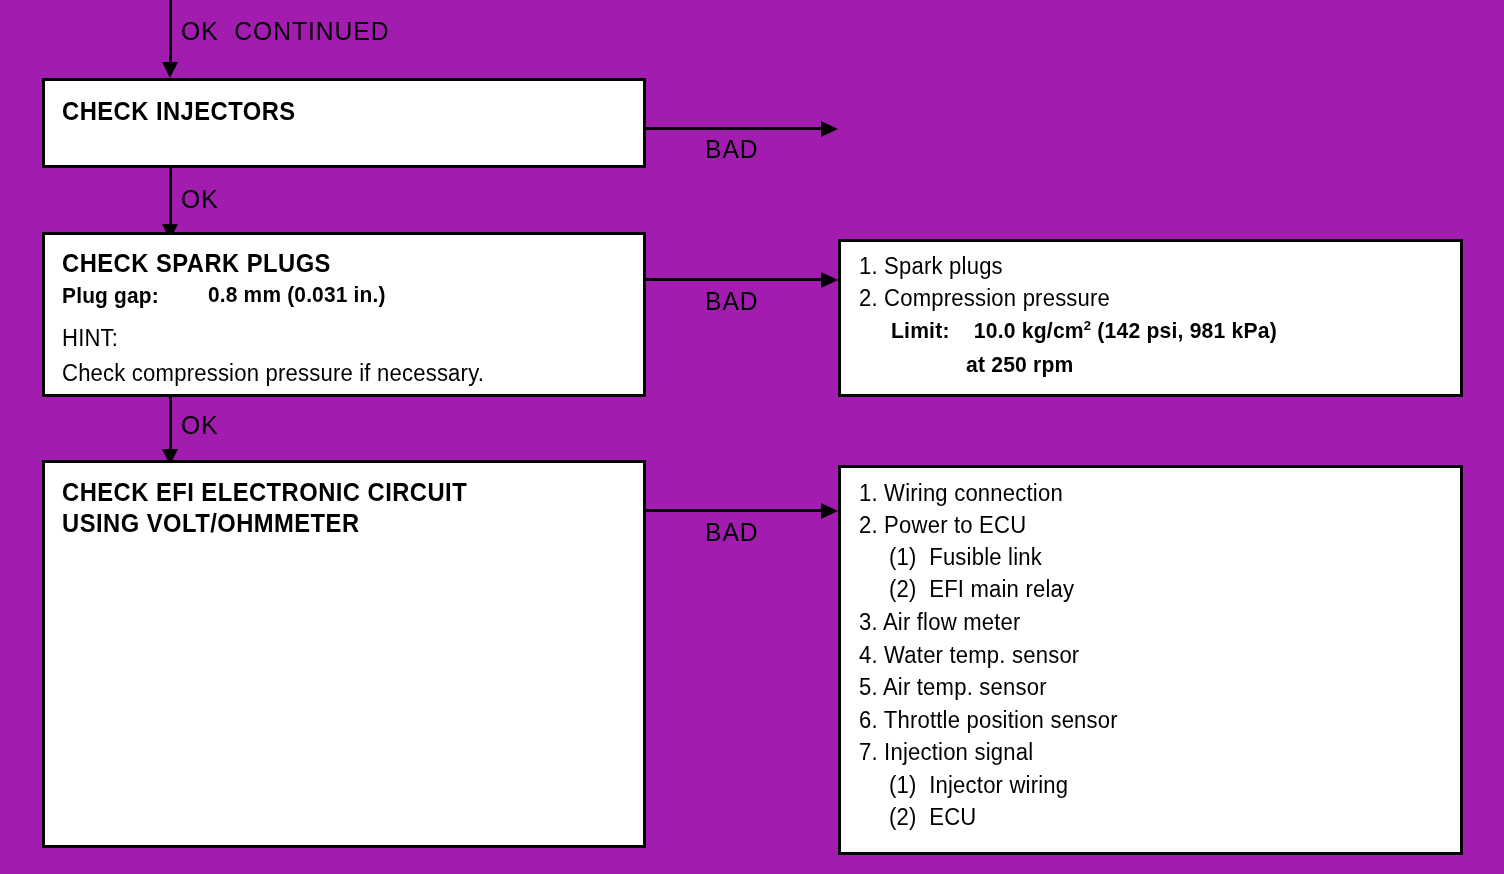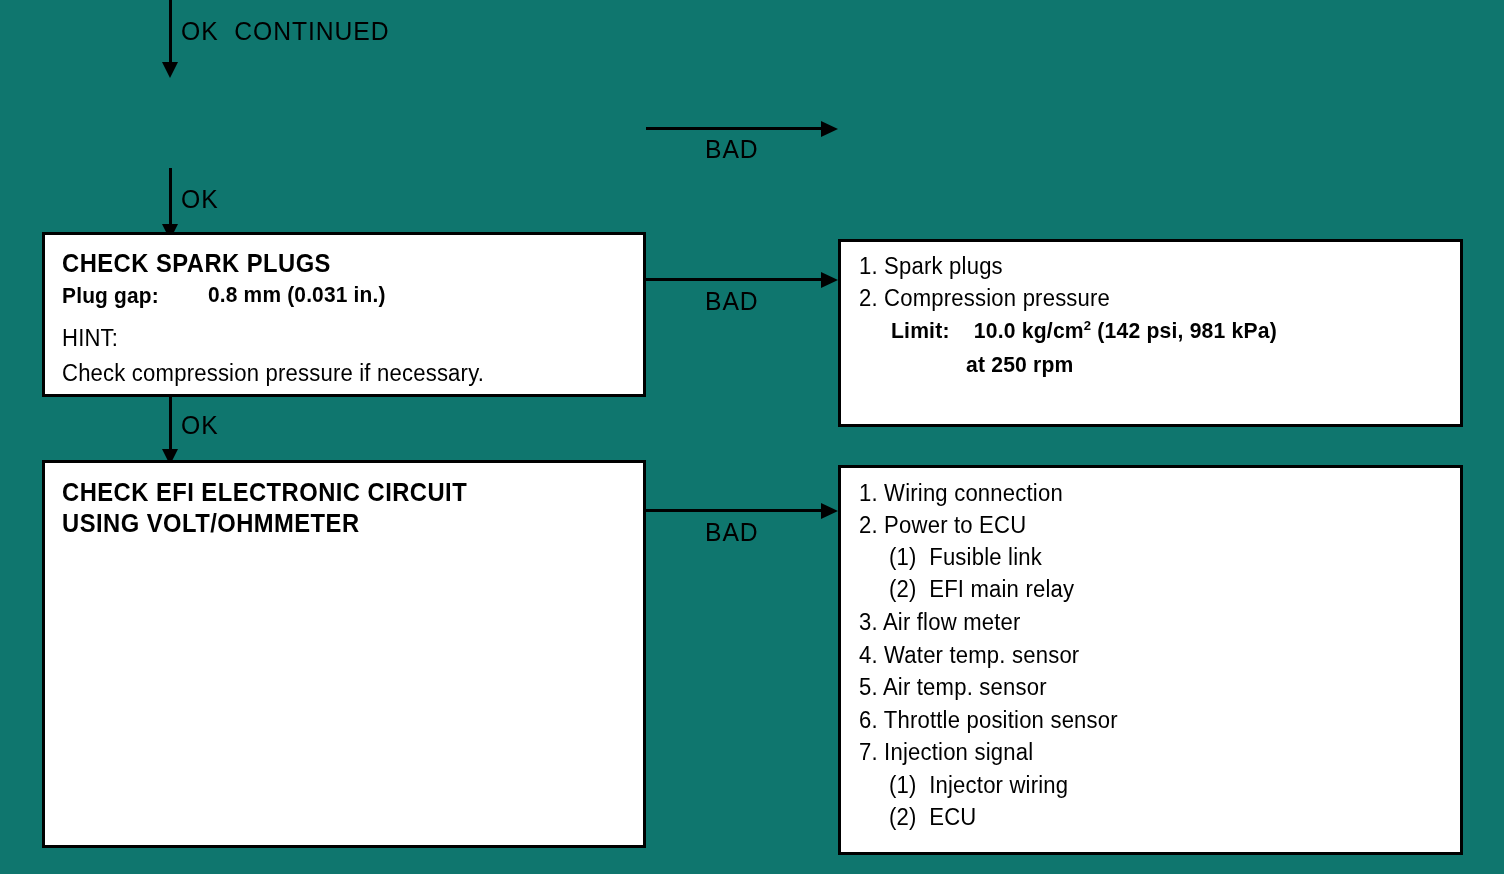--- a/index.html
+++ b/index.html
@@ -4,21 +4,21 @@
 <style>
   html, body {
     margin: 0;
     padding: 0;
     background: #ffffff;
   }
   #canvas {
     position: relative;
     width: 1504px;
     height: 874px;
-    background: #0f766e;
+    background: #a21caf;
     font-family: "Liberation Sans", "DejaVu Sans", sans-serif;
     color: #000000;
     overflow: hidden;
   }
 
   
   .box {
     position: absolute;
     border: 3px solid #000000;
     background: #ffffff;
@@ -114,20 +114,23 @@
 </style>
 </head>
 <body>
 
 <div id="canvas">
 
   <div class="vline" style="left:169px; top:0px; height:74px;"></div>
   <div class="arrow-down" style="left:162px; top:62px;"></div>
   <div class="elabel" style="left:181px; top:18px;">OK  CONTINUED</div>
 
+  <div class="box" style="left:42px; top:78px; width:604px; height:90px;">
+    <div class="btext hdr" style="left:17px; top:18px;">CHECK INJECTORS</div>
+  </div>
 
   <div class="hline" style="left:646px; top:127px; width:178px;"></div>
   <div class="arrow-right" style="left:821px; top:121px;"></div>
   <div class="elabel" style="left:705px; top:136px;">BAD</div>
 
 
   <div class="vline" style="left:169px; top:168px; height:72px;"></div>
   <div class="arrow-down" style="left:162px; top:224px;"></div>
   <div class="elabel" style="left:181px; top:186px;">OK</div>
 
@@ -136,21 +139,21 @@
     <div class="btext hdr-sm" style="left:17px; top:50px;">Plug gap:</div>
     <div class="btext hdr-sm" style="left:163px; top:49px;">0.8 mm (0.031 in.)</div>
     <div class="btext reg" style="left:17px; top:92px;">HINT:</div>
     <div class="btext reg" style="left:17px; top:127px;">Check compression pressure if necessary.</div>
   </div>
 
   <div class="hline" style="left:646px; top:278px; width:178px;"></div>
   <div class="arrow-right" style="left:821px; top:272px;"></div>
   <div class="elabel" style="left:705px; top:288px;">BAD</div>
 
-  <div class="box" style="left:838px; top:239px; width:625px; height:188px;">
+  <div class="box" style="left:838px; top:239px; width:625px; height:158px;">
     <div class="li" style="left:18px; top:13px;">1. Spark plugs</div>
     <div class="li" style="left:18px; top:45px;">2. Compression pressure</div>
     <div class="li b" style="left:50px; top:78px;"><span>Limit:    10.0 kg/cm</span><sup>2</sup><span> (142 psi, 981 kPa)</span></div>
     <div class="li b" style="left:125px; top:112px;">at 250 rpm</div>
   </div>
 
   <div class="vline" style="left:169px; top:397px; height:68px;"></div>
   <div class="arrow-down" style="left:162px; top:449px;"></div>
   <div class="elabel" style="left:181px; top:412px;">OK</div>
 

